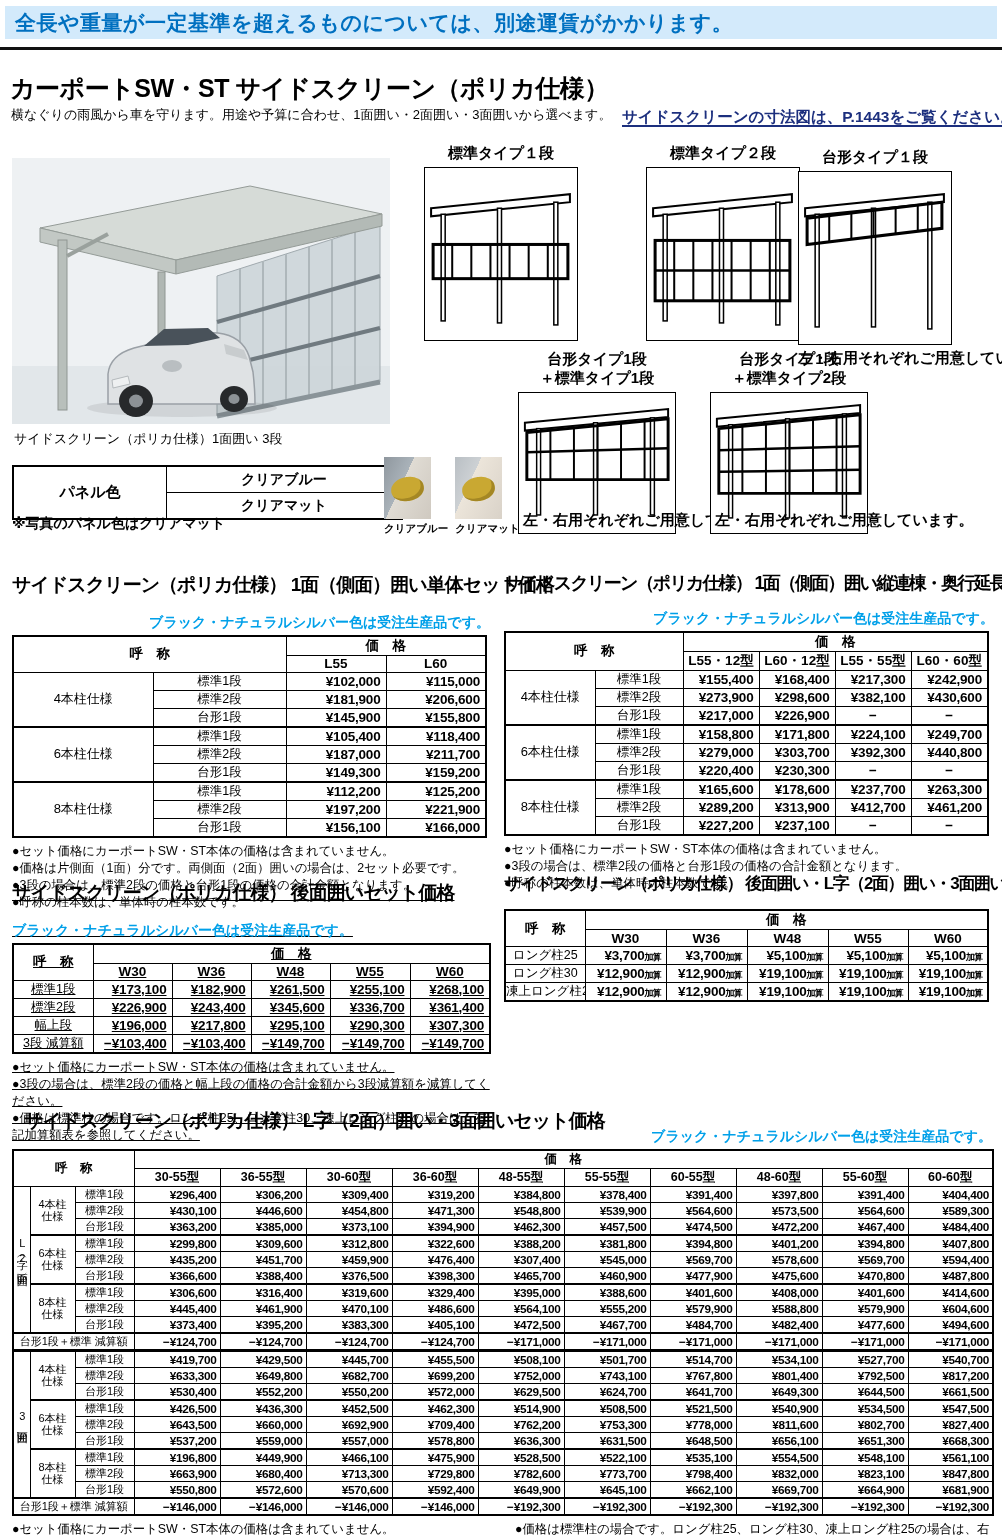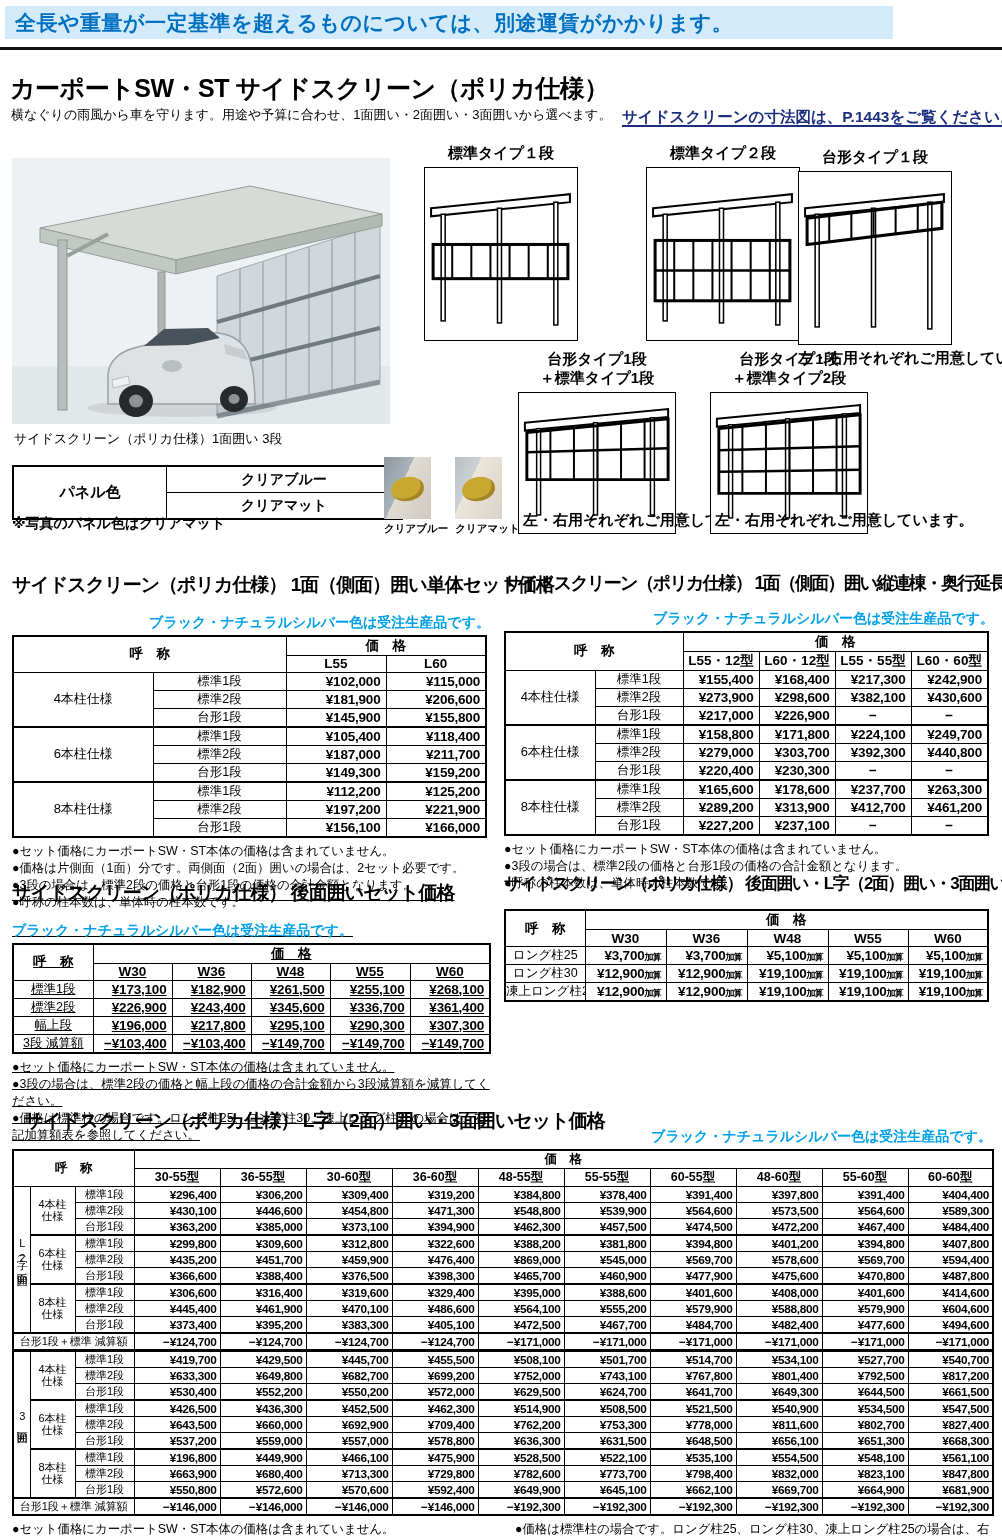--- a/index.html
+++ b/index.html
@@ -1,20 +1,20 @@
 <!DOCTYPE html>
 <html><head>
 <meta charset="utf-8">
 <style>
   html,body{margin:0;padding:0;background:#fff;}
   body{font-family:"Liberation Sans","DejaVu Sans",sans-serif;color:#000;}
   .page{position:relative;width:1002px;height:1538px;background:#fff;overflow:hidden;}
 
   
-  .banner{position:absolute;left:5px;top:6px;width:888px;height:33px;background:#d3eafb;color:#0070c0;
+  .banner{position:absolute;left:5px;top:6px;width:992px;height:33px;background:#d3eafb;color:#0070c0;
           font-size:21px;font-weight:bold;line-height:33px;padding-left:10px;box-sizing:border-box;letter-spacing:.5px;}
   .top-rule{position:absolute;left:0;top:47px;width:1002px;border-top:3px solid #111;}
   .main-title{position:absolute;left:10px;top:55px;font-size:25px;font-weight:bold;letter-spacing:-.5px;white-space:nowrap;}
   .subtitle{position:absolute;left:11px;top:106px;font-size:13px;}
   .dims-link{position:absolute;left:622px;top:107px;font-size:15.5px;font-weight:bold;color:#1c2f7e;
              text-decoration:underline;text-decoration-thickness:2px;text-underline-offset:3px;white-space:nowrap;cursor:pointer;}
 
   
   .photo{position:absolute;left:12px;top:158px;width:378px;height:266px;}
   .photo svg{display:block;}
@@ -655,21 +655,21 @@
               <td class="price">¥401,200</td>
               <td class="price">¥394,800</td>
               <td class="price">¥407,800</td>
             </tr>
             <tr>
               <td class="rlabel2">標準2段</td>
               <td class="price">¥435,200</td>
               <td class="price">¥451,700</td>
               <td class="price">¥459,900</td>
               <td class="price">¥476,400</td>
-              <td class="price">¥869,000</td>
+              <td class="price">¥307,400</td>
               <td class="price">¥545,000</td>
               <td class="price">¥569,700</td>
               <td class="price">¥578,600</td>
               <td class="price">¥569,700</td>
               <td class="price">¥594,400</td>
             </tr>
             <tr>
               <td class="rlabel2">台形1段</td>
               <td class="price">¥366,600</td>
               <td class="price">¥388,400</td>

